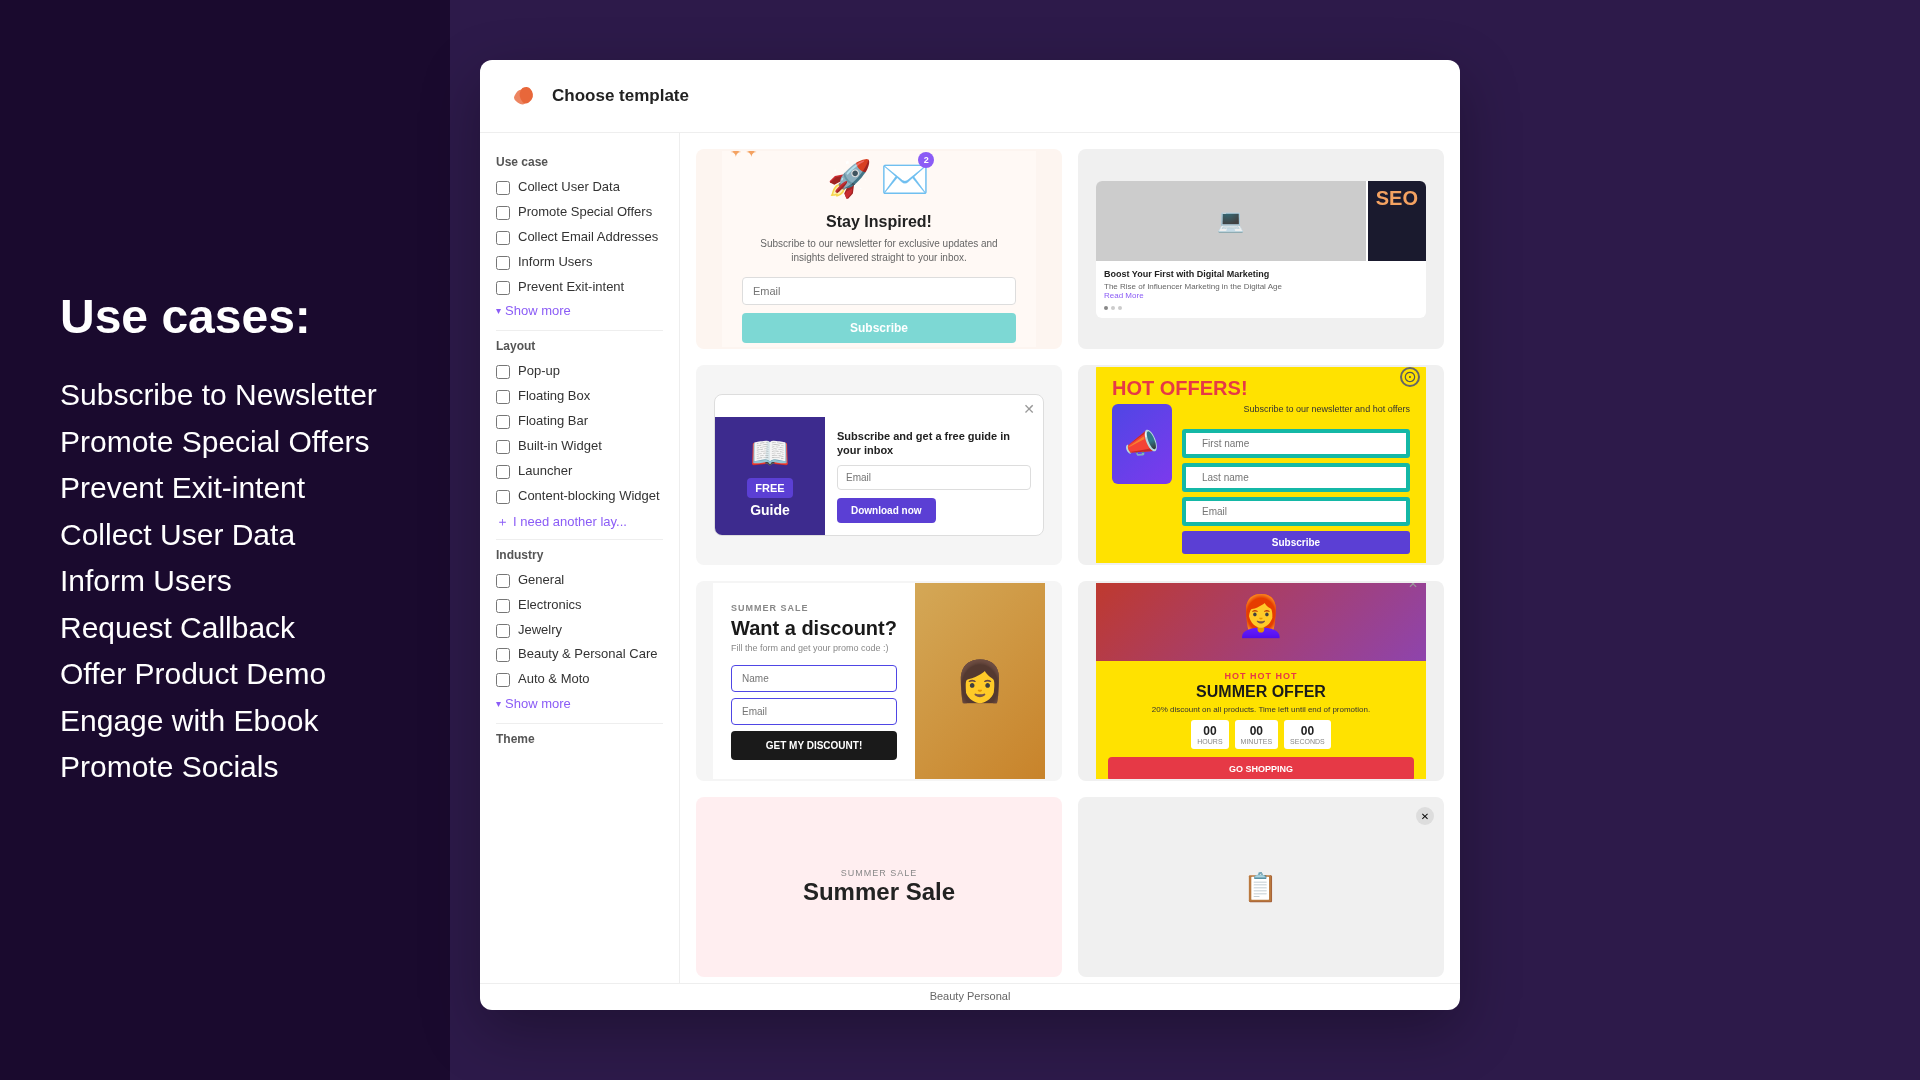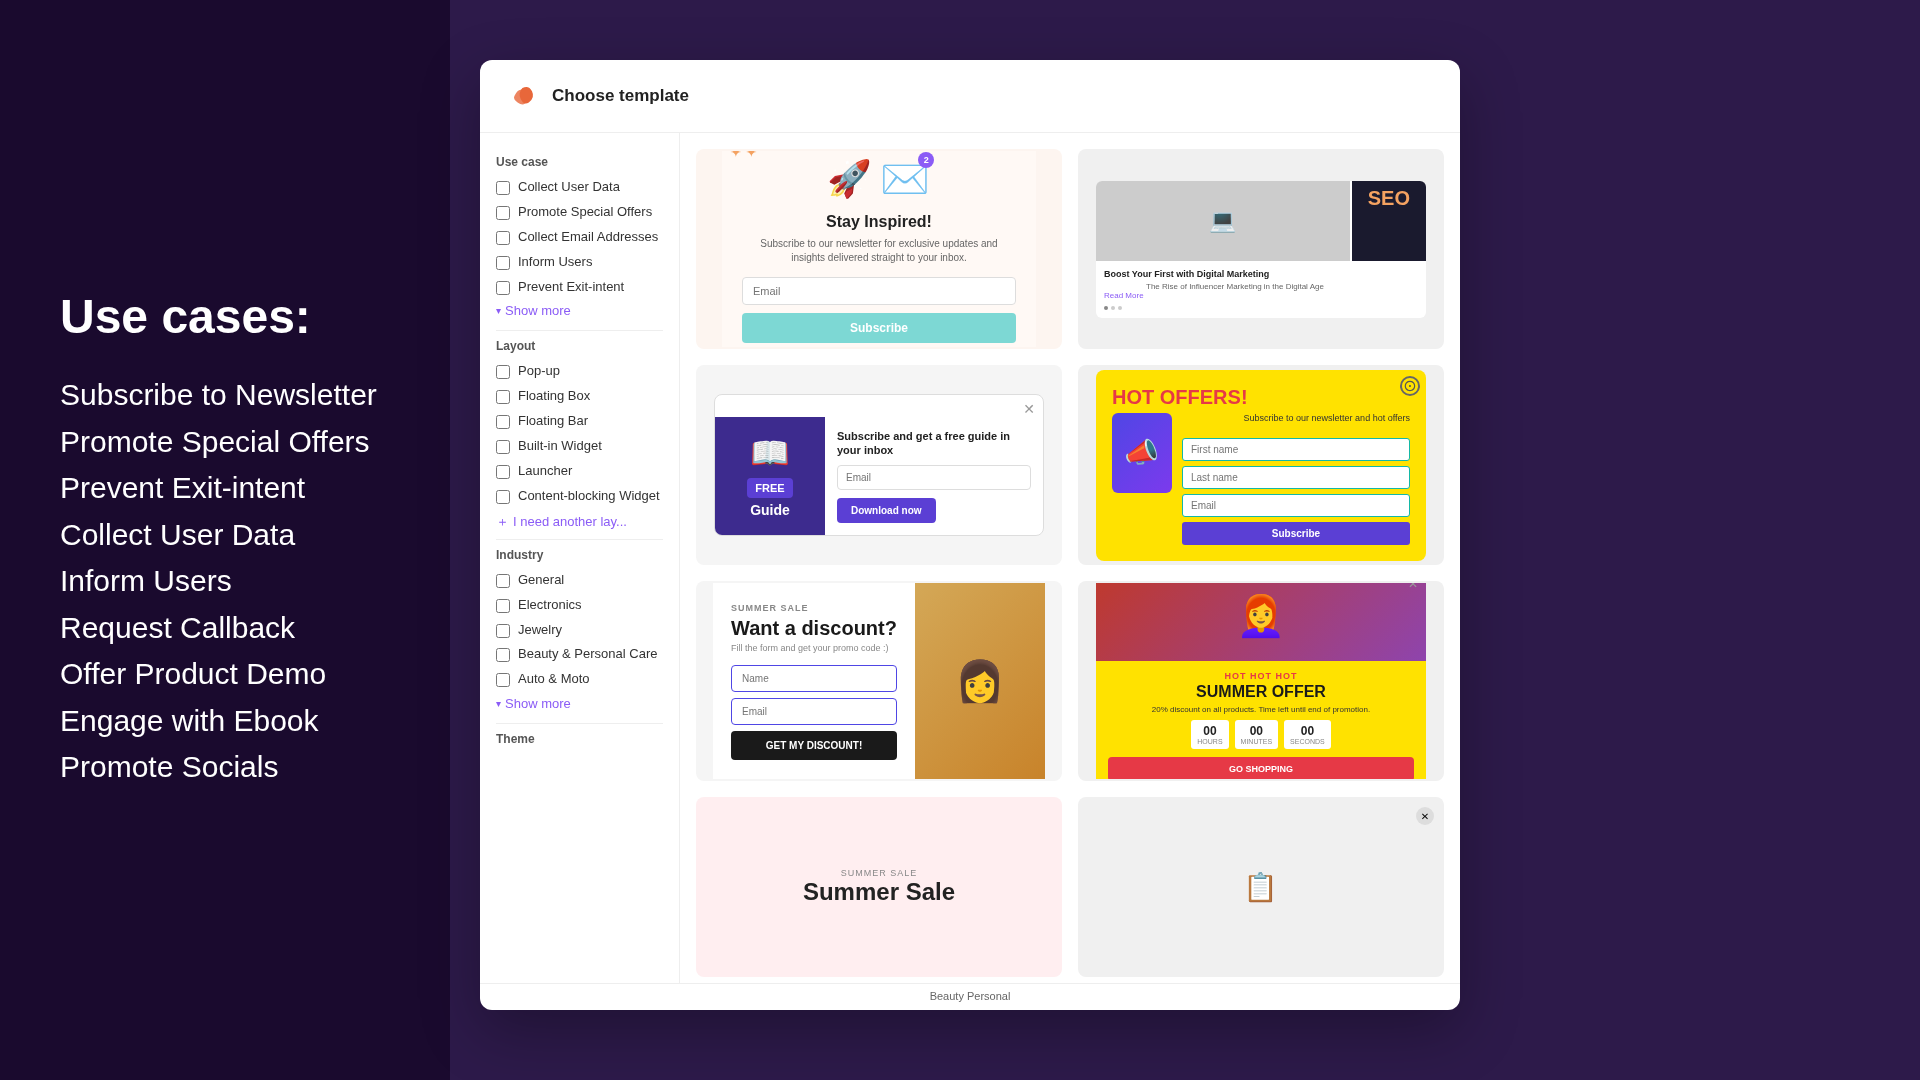--- a/index.html
+++ b/index.html
@@ -283,40 +283,39 @@
       background: #ccc;
       height: 80px;
       flex: 1;
       display: flex;
       align-items: center;
       justify-content: center;
       font-size: 22px;
     }
     .blog-img-text {
       background: #1a1a2e;
-      padding: 6px 16px;
+      padding: 6px 8px;
     }
     .blog-img-text .seo-text {
       color: #f4a261;
       font-size: 20px;
       font-weight: 900;
     }
     .blog-content {
       padding: 8px;
     }
     .blog-headline {
       font-size: 9px;
       font-weight: 700;
       color: #222;
       margin-bottom: 3px;
     }
     .blog-subline {
       font-size: 8px;
       color: #666;
-      margin-left: 42px;
     }
     .blog-dots {
       display: flex;
       gap: 3px;
       margin-top: 6px;
     }
     .blog-dot {
       width: 4px;
       height: 4px;
       border-radius: 50%;
@@ -451,22 +450,22 @@
       flex-shrink: 0;
     }
     .hot-form {
       flex: 1;
       display: flex;
       flex-direction: column;
       gap: 5px;
     }
     .hot-input {
       width: 100%;
-      padding: 5px 8px;
-      border: 1px solid #14b8a6;
+      padding: 5px 16px;
+      border: 4px solid #14b8a6;
       border-radius: 3px;
       font-size: 10px;
       background: #fff;
     }
     .hot-btn {
       background: #5b3fd4;
       color: #fff;
       border: none;
       border-radius: 3px;
       padding: 6px;

